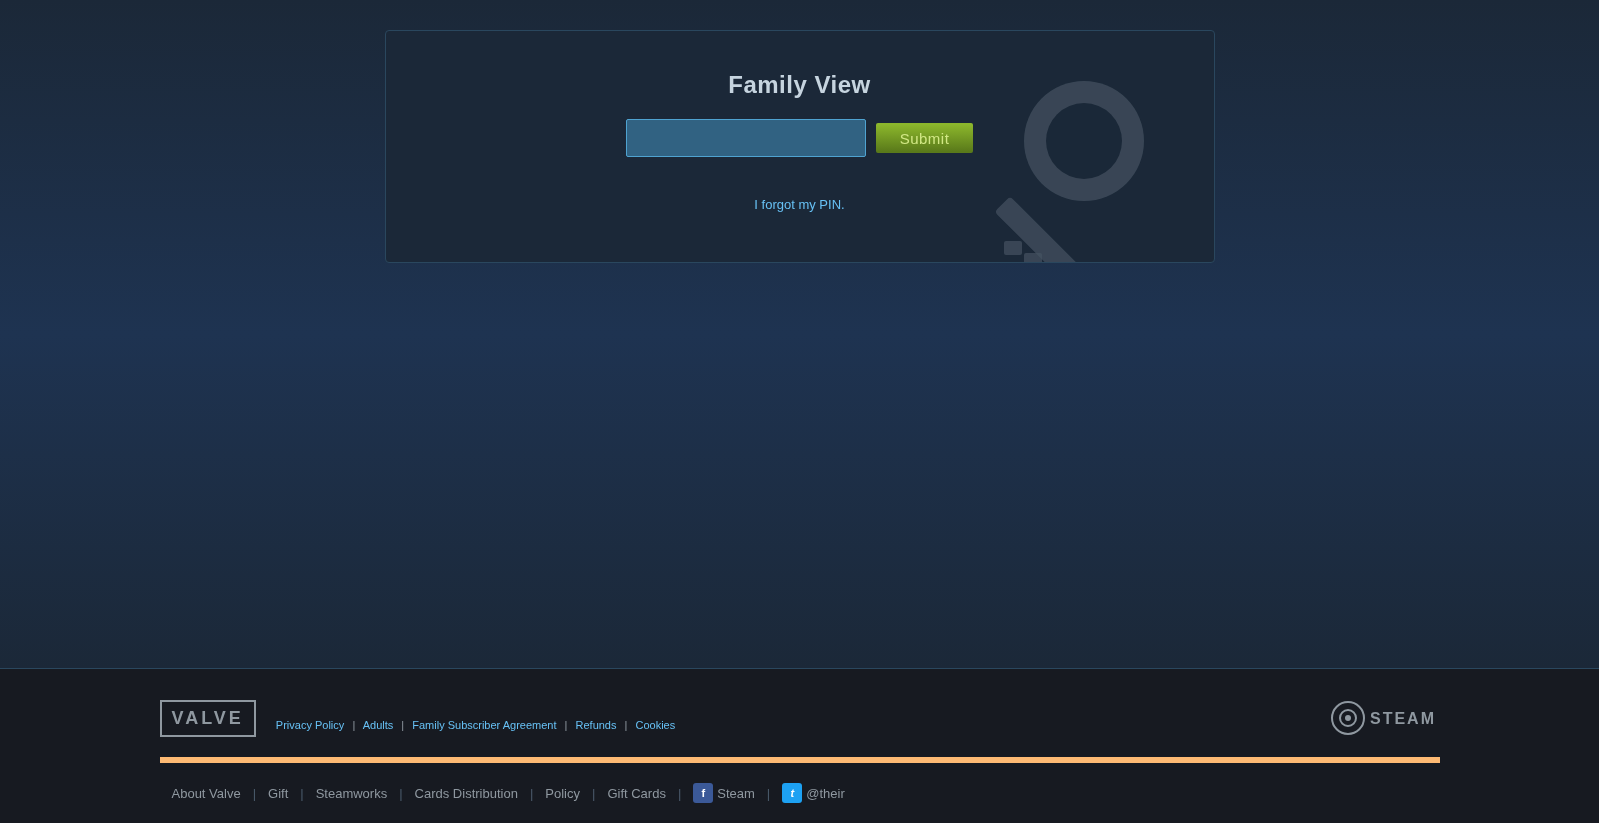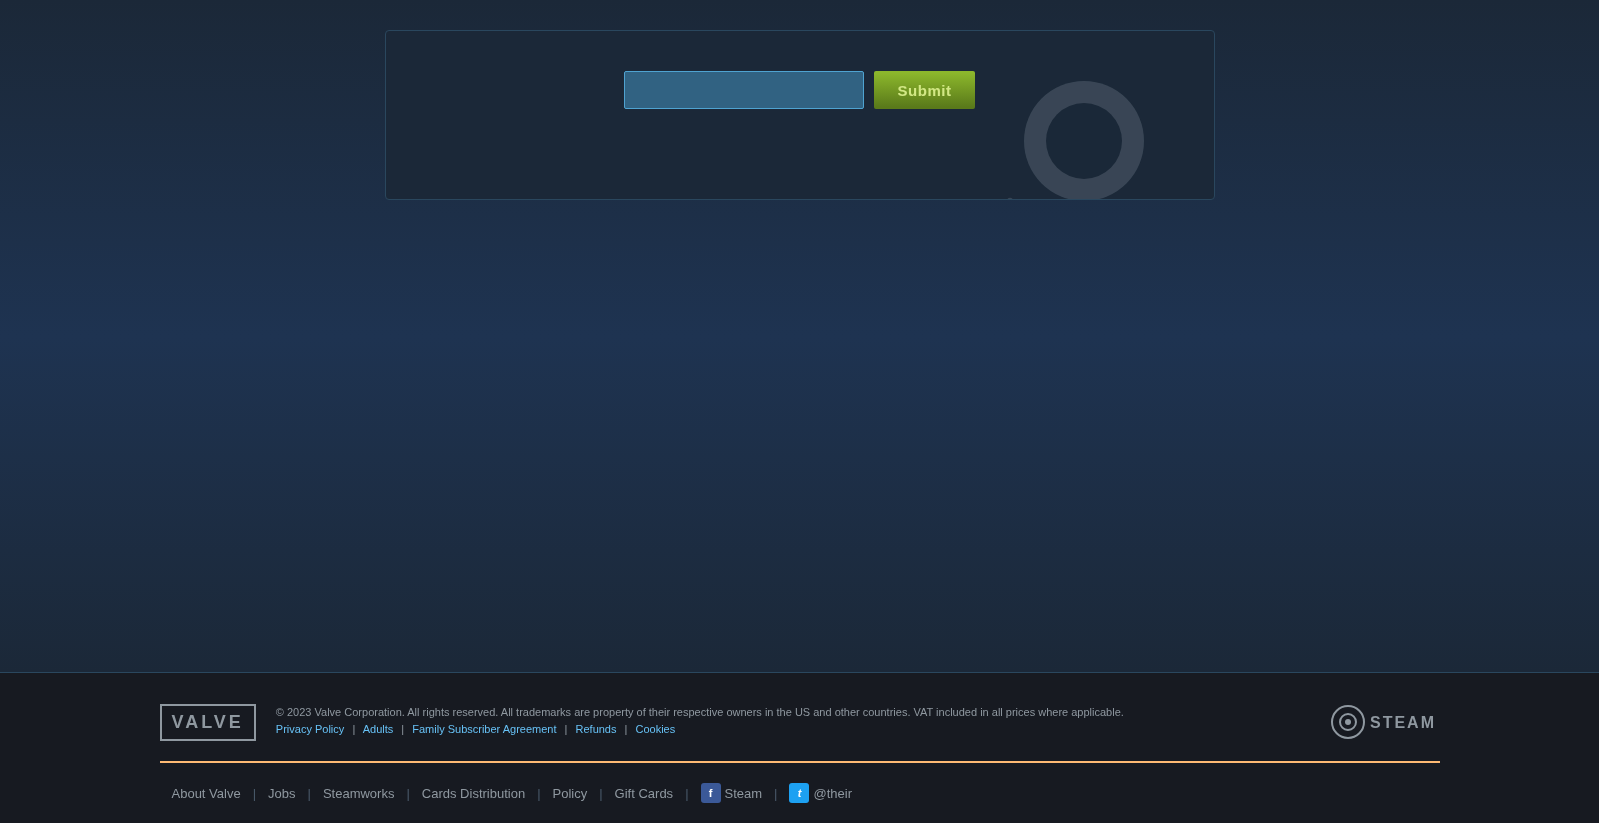--- a/index.html
+++ b/index.html
@@ -63,28 +63,28 @@
       background-color: #316282;
       border: 1px solid #4fa3d1;
       color: #c6d4df;
       font-size: 14px;
       padding: 0 10px;
       outline: none;
       border-radius: 2px;
     }
 
     .submit-btn {
-      height: 38px;
+      height: 30px;
       padding: 0 24px;
       background: linear-gradient(to bottom, #8cb72c 5%, #5a7a1a 95%);
       border: none;
       border-radius: 2px;
       color: #d2e885;
       font-size: 15px;
-      font-weight: 700;
+      font-weight: 400;
       cursor: pointer;
       letter-spacing: 0.5px;
     }
 
     .key-icon {
       position: absolute;
       right: 60px;
       top: 40px;
       opacity: 0.25;
     }
@@ -115,21 +115,21 @@
       max-width: 1400px;
       margin: 0 auto;
       padding: 0 60px;
     }
 
     .footer-top {
       display: flex;
       align-items: center;
       justify-content: space-between;
       padding-bottom: 20px;
-      border-bottom: 2px solid #fdba74;
+      border-bottom: 6px solid #fdba74;
     }
 
     .footer-left {
       display: flex;
       align-items: flex-start;
       gap: 20px;
       flex: 1;
     }
 
     .valve-logo {
@@ -230,40 +230,41 @@
         <circle cx="130" cy="70" r="60" fill="#c6d4df" opacity="0.7"></circle>
         <circle cx="130" cy="70" r="38" fill="#1b2838" opacity="1"></circle>
 
         <rect x="65" y="110" width="22" height="110" rx="4" fill="#c6d4df" opacity="0.7" transform="rotate(-45 90 155)"></rect>
 
         <rect x="50" y="170" width="18" height="14" rx="2" fill="#c6d4df" opacity="0.7"></rect>
         <rect x="70" y="182" width="18" height="14" rx="2" fill="#c6d4df" opacity="0.7"></rect>
       </svg>
     </div>
 
+    <h1 class="family-view-title">Family View</h1>
 
     <div class="pin-row">
       <input type="password" class="pin-input" placeholder="" style="">
       <button class="submit-btn">Submit</button>
     </div>
 
+    <a class="forgot-pin-link" href="#">I forgot my PIN.</a>
 
   </div>
 </div>
 
 <footer class="footer">
   <div class="footer-inner">
 
     <div class="footer-top">
       <div class="footer-left">
         <div class="valve-logo">
           <span class="valve-logo-text">VALVE</span>
         </div>
         <div class="footer-copyright">
-          <span>© 2023 Valve Corporation. All rights reserved. All trademarks are property of their respective owners in the US and other countries. VAT included in all prices where applicable.</span>
           <br>
           <span class="footer-links-top">
             <a href="#">Privacy Policy</a>
             <span class="sep">|</span>
             <a href="#">Adults</a>
             <span class="sep">|</span>
             <a href="#">Family Subscriber Agreement</a>
             <span class="sep">|</span>
             <a href="#">Refunds</a>
             <span class="sep">|</span>
@@ -281,21 +282,21 @@
           <circle cx="18" cy="19" r="3" fill="#8f98a0"></circle>
 
           <text x="40" y="25" font-family="Arial" font-weight="900" font-size="16" fill="#8f98a0" letter-spacing="2">STEAM</text>
         </svg>
       </div>
     </div>
 
     <div class="footer-bottom">
       <a href="#">About Valve</a>
       <span class="sep">|</span>
-      <a href="#">Jobs</a>
+      <a href="#">Gift</a>
       <span class="sep">|</span>
       <a href="#">Steamworks</a>
       <span class="sep">|</span>
       <a href="#">Cards Distribution</a>
       <span class="sep">|</span>
       <a href="#">Policy</a>
       <span class="sep">|</span>
       <a href="#">Gift Cards</a>
       <span class="sep">|</span>
       <a href="#" class="footer-social-link">

